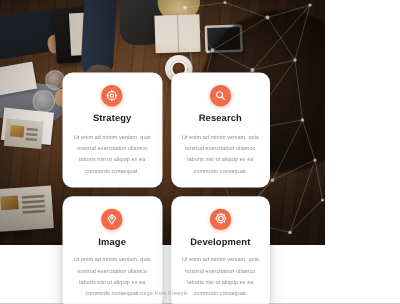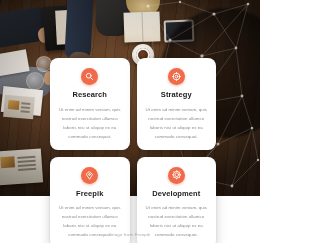--- a/index.html
+++ b/index.html
@@ -406,52 +406,52 @@
       <circle cx="92" cy="186" r="1.4"></circle>
       <circle cx="118" cy="160" r="1.2"></circle>
     </g>
   </svg>
 </div>
 
 <div class="cards">
 
   <div class="card">
     <div class="icon-wrap">
-      <svg width="9" height="9" viewBox="0 0 16 16" fill="none" stroke="#ffffff" stroke-width="1.6" stroke-linecap="round">
-        <circle cx="6.6" cy="6.6" r="4.2"></circle>
-        <line x1="9.8" y1="9.8" x2="13.4" y2="13.4"></line>
-      </svg>
-    </div>
-    <div class="card-title">Research</div>
-    <div class="card-text">Ut enim ad minim veniam, quis nostrud exercitation ullamco laboris nisi ut aliquip ex ea commodo consequat.</div>
-  </div>
-
-  <div class="card">
-    <div class="icon-wrap">
       <svg width="9" height="9" viewBox="0 0 16 16" fill="none" stroke="#ffffff" stroke-width="1.5" stroke-linecap="round">
         <circle cx="8" cy="8" r="6"></circle>
         <circle cx="8" cy="8" r="2.4"></circle>
         <line x1="8" y1="0.8" x2="8" y2="3"></line>
         <line x1="8" y1="13" x2="8" y2="15.2"></line>
         <line x1="0.8" y1="8" x2="3" y2="8"></line>
         <line x1="13" y1="8" x2="15.2" y2="8"></line>
       </svg>
     </div>
     <div class="card-title">Strategy</div>
     <div class="card-text">Ut enim ad minim veniam, quis nostrud exercitation ullamco laboris nisi ut aliquip ex ea commodo consequat.</div>
   </div>
 
   <div class="card">
     <div class="icon-wrap">
+      <svg width="9" height="9" viewBox="0 0 16 16" fill="none" stroke="#ffffff" stroke-width="1.6" stroke-linecap="round">
+        <circle cx="6.6" cy="6.6" r="4.2"></circle>
+        <line x1="9.8" y1="9.8" x2="13.4" y2="13.4"></line>
+      </svg>
+    </div>
+    <div class="card-title">Research</div>
+    <div class="card-text">Ut enim ad minim veniam, quis nostrud exercitation ullamco laboris nisi ut aliquip ex ea commodo consequat.</div>
+  </div>
+
+  <div class="card">
+    <div class="icon-wrap">
       <svg width="9" height="9" viewBox="0 0 16 16" fill="none" stroke="#ffffff" stroke-width="1.5" stroke-linecap="round" stroke-linejoin="round">
         <path d="M8 1.4 L13.6 6.2 L8 14.6 L2.4 6.2 Z"></path>
         <circle cx="8" cy="6.2" r="1.6"></circle>
       </svg>
     </div>
-    <div class="card-title">Freepik</div>
+    <div class="card-title">Image</div>
     <div class="card-text">Ut enim ad minim veniam, quis nostrud exercitation ullamco laboris nisi ut aliquip ex ea commodo consequat.</div>
   </div>
 
   <div class="card">
     <div class="icon-wrap">
       <svg width="9.5" height="9.5" viewBox="0 0 16 16" fill="none" stroke="#ffffff" stroke-width="1.4" stroke-linecap="round">
         <circle cx="8" cy="8" r="3.1"></circle>
         <circle cx="8" cy="8" r="5.8"></circle>
         <line x1="8" y1="0.9" x2="8" y2="2.4"></line>
         <line x1="8" y1="13.6" x2="8" y2="15.1"></line>

